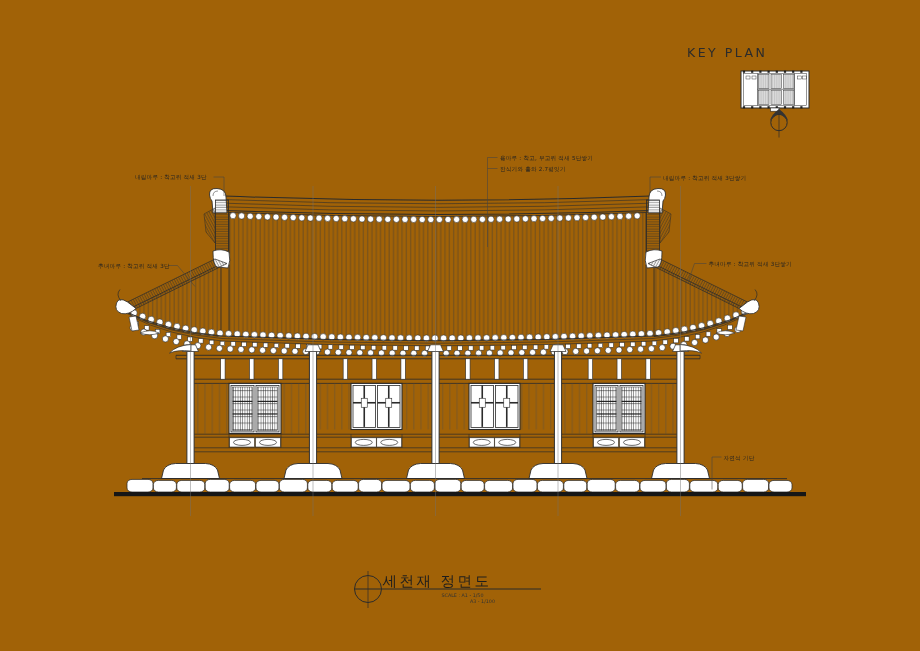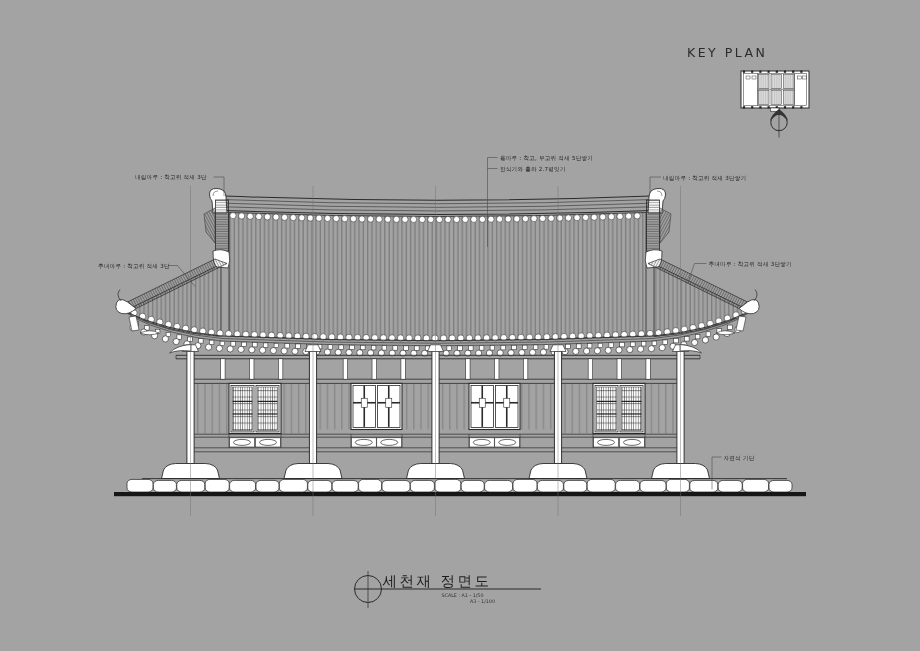--- a/index.html
+++ b/index.html
@@ -1,16 +1,16 @@
 <!DOCTYPE html>
 <html><head>
 <meta charset="utf-8">
 <style>
   html,body{margin:0;padding:0;background:#e8e8e8;}
-  .sheet{position:relative;width:920px;height:651px;background:#a3a3a3;margin:0 auto;
+  .sheet{position:relative;width:920px;height:651px;background:#a16207;margin:0 auto;
          font-family:"DejaVu Sans","Liberation Sans",sans-serif;overflow:hidden;}
   svg{display:block;}
   text{fill:#222;}
   .ann{font-size:5.6px;letter-spacing:.2px;}
   .keyplan-label{font-size:12.5px;letter-spacing:2.5px;fill:#2b2b2b;}
   .title-main{font-size:14.5px;letter-spacing:2.5px;fill:#1d1d1d;}
   .scale-txt{font-size:4.8px;fill:#333;}
 </style>
 </head>
 <body>

